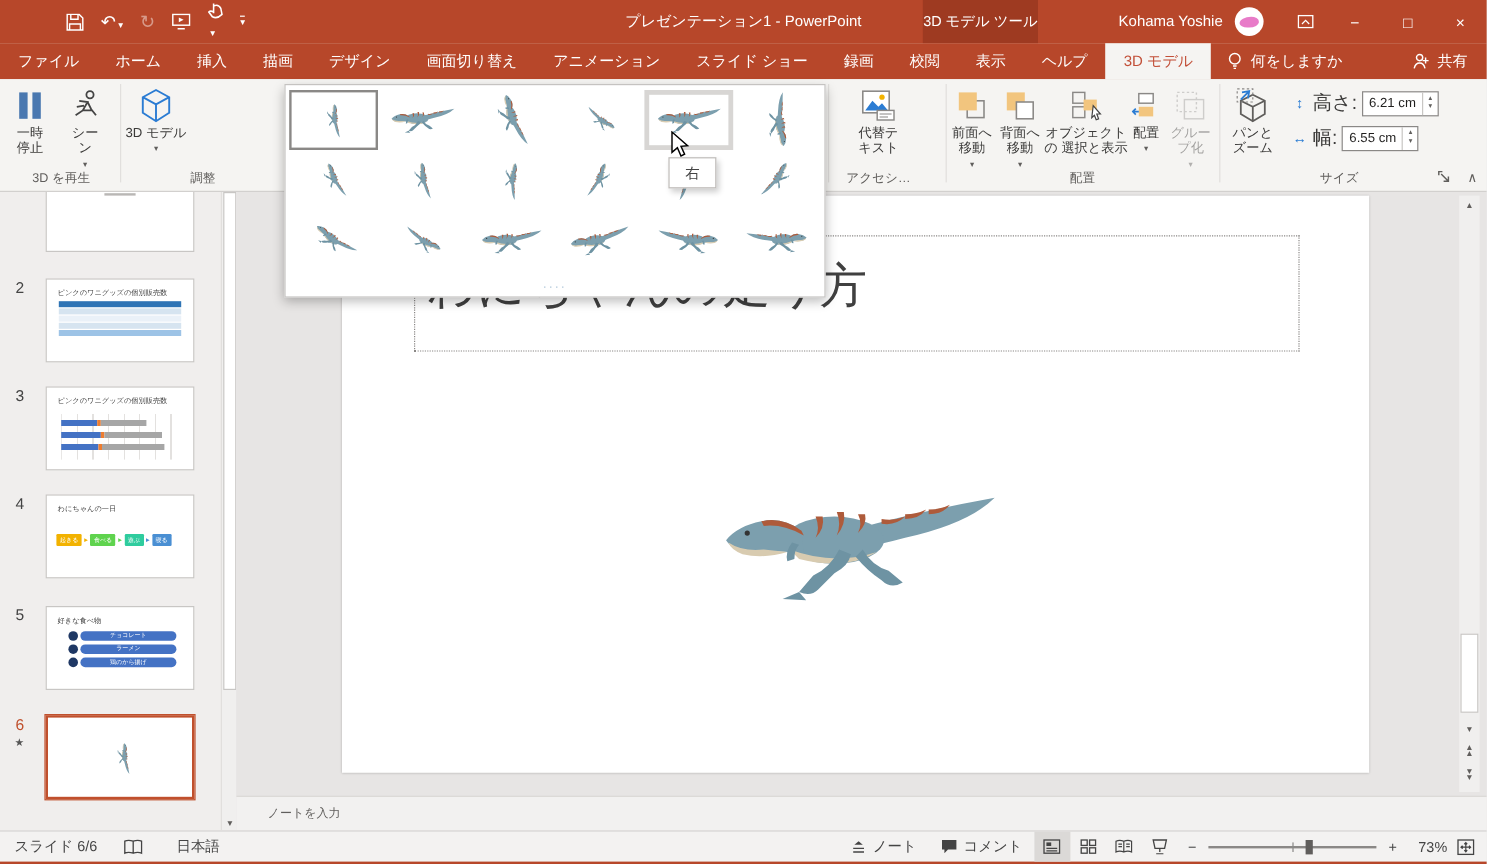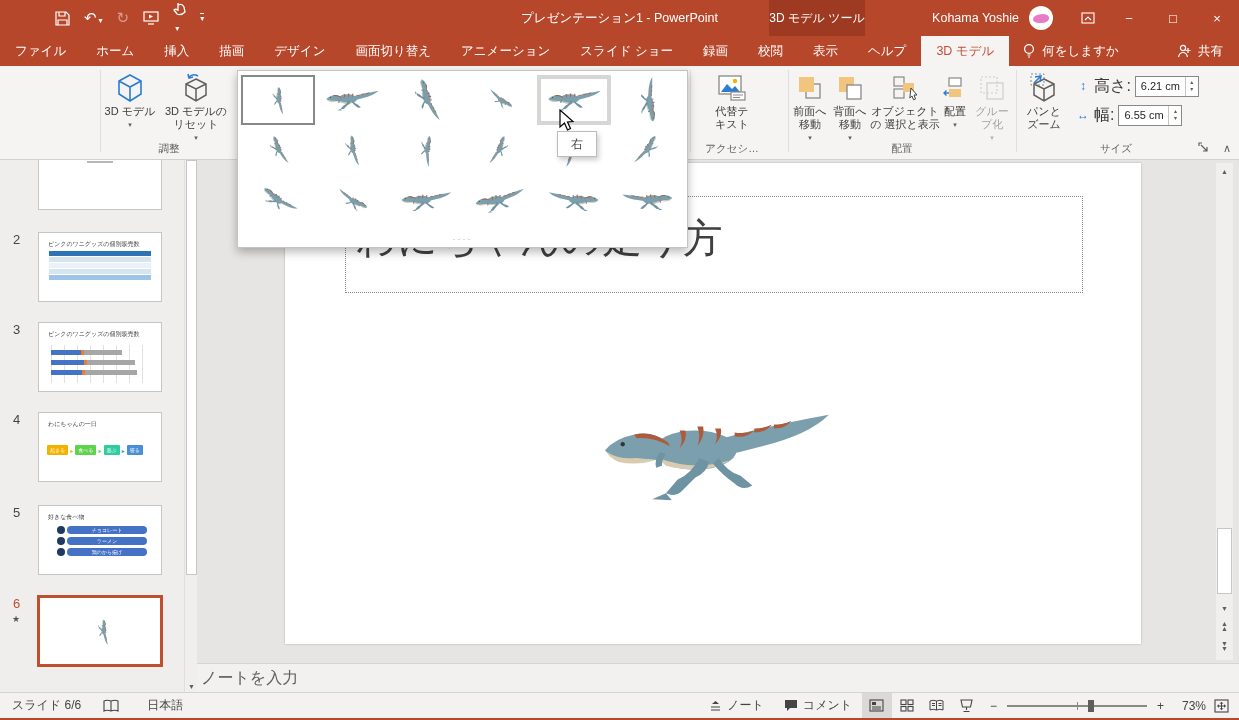--- a/index.html
+++ b/index.html
@@ -95,21 +95,21 @@
   .titleph { position:absolute; left:60px; top:33px; width:738px; height:97px; border:1px dotted #8A8886; }
   .titletext { position:absolute; left:10px; top:14px; font-size:40px; color:#404040; white-space:nowrap; }
   .dino-big { position:absolute; left:312px; top:240px; }
   .vscroll { position:absolute; right:6px; top:3px; width:17px; height:497px; background:#F0EFEE; }
   .varrow { position:absolute; left:0; width:17px; height:17px; display:flex; align-items:center; justify-content:center; font-size:7px; color:#605E5C; }
   .vthumb { position:absolute; left:1px; top:365px; width:15px; height:66px; background:#fff; border:1px solid #C8C6C4; }
   .dbl { position:absolute; left:0; width:17px; text-align:center; font-size:7px; line-height:5px; color:#605E5C; }
 
   
   .notesbar { position:absolute; left:197px; top:663px; width:1042px; height:29px; background:#F2F1F0; border-top:1px solid #D6D4D2; display:flex; align-items:center; }
-  .notesph { margin-left:4px; font-size:16px; color:#605E5C; }
+  .notesph { margin-left:26px; font-size:10px; color:#605E5C; }
   .statusbar { position:absolute; left:0; top:692px; width:1239px; height:28px; background:#F3F2F1; border-top:1px solid #D6D4D2; border-bottom:2px solid #B7472A; display:flex; align-items:center; font-size:12px; color:#444; }
   .statusbar .sl { margin-left:12px; }
   .sbicon { margin-left:22px; display:flex; align-items:center; }
   .sb-right { margin-left:auto; display:flex; align-items:center; height:100%; }
   .sbbtn { display:flex; align-items:center; gap:5px; padding:0 10px; height:100%; }
   .viewbtn { width:30px; height:100%; display:flex; align-items:center; justify-content:center; }
   .viewbtn.active { background:#DBD9D7; }
   .zoomctl { display:flex; align-items:center; margin-left:8px; }
   .ztrack { position:relative; width:140px; height:2px; background:#8A8886; margin:0 10px; }
   .zthumb { position:absolute; left:58%; top:-5px; width:6px; height:12px; background:#605E5C; }
@@ -217,42 +217,55 @@
       <svg class="gi" width="15" height="14" viewBox="0 0 15 14">
           <circle cx="6" cy="4" r="2.6" fill="none" stroke="#fff" stroke-width="1.2"></circle>
           <path d="M1.5 13 q1 -4.5 4.5 -4.5 t4.5 4.5 M11 4 v5 M8.5 6.5 h5" fill="none" stroke="#fff" stroke-width="1.2"></path>
         </svg>
       <span>共有</span>
     </span>
   </div>
 
   <div class="ribbon">
 
+    <div class="rgroup" style="left:2px; width:98px;">
+      <div class="rbody">
+        <div class="btn-big" style="width:46px;">
+          <span class="ic">
+              <span class="pausebars">
+                <i></i>
+                <i></i>
+              </span>
+            </span>
+          <span style="width:26px;">一時停止</span>
+        </div>
+        <div class="btn-big" style="width:46px;">
+          <span class="ic">
+            <svg class="gi" width="26" height="28" viewBox="0 0 26 28">
+                <circle cx="17" cy="5" r="3" fill="none" stroke="#444" stroke-width="1.5"></circle>
+                <path d="M8 10 l7 1 l-4 7 l-6 4 M15 11 l3 6 l4 5 M6 15 l6 -1 M11 18 l8 0" fill="none" stroke="#444" stroke-width="1.5"></path>
+              </svg>
+          </span>
+          <span style="width:26px;">シーン</span>
+            <span class="caret">▾</span>
+        </div>
+      </div>
+      <div class="rlabel">3D を再生</div>
+    </div>
     <div class="gsep" style="left:100px;"></div>
 
     <div class="rgroup" style="left:102px; width:134px;">
       <div class="rbody">
         <div class="btn-big" style="width:56px;">
           <span class="ic">
             <svg class="gi" width="28" height="30" viewBox="0 0 28 30">
                 <path d="M14 2 L25 8 V21 L14 28 L3 21 V8 Z M3 8 L14 14 L25 8 M14 14 V28" fill="none" stroke="#2B7CD3" stroke-width="1.6"></path>
               </svg>
           </span>
           <span>3D モデル</span>
-            <span class="caret">▾</span>
-        </div>
-        <div class="btn-big" style="width:76px;">
-          <span class="ic">
-            <svg class="gi" width="30" height="30" viewBox="0 0 30 30">
-                <path d="M15 6 L25 11 V22 L15 28 L5 22 V11 Z M5 11 L15 16 L25 11 M15 16 V28" fill="none" stroke="#605E5C" stroke-width="1.5"></path>
-                <path d="M8 4 Q12 0 17 3" fill="none" stroke="#2B7CD3" stroke-width="1.6"></path>
-                <path d="M7 1 L8 5 L12 4" fill="none" stroke="#2B7CD3" stroke-width="1.6"></path>
-              </svg>
-          </span>
-          <span style="width:68px;">3D モデルの リセット</span>
             <span class="caret">▾</span>
         </div>
       </div>
       <div class="rlabel">調整</div>
     </div>
     <div class="gsep" style="left:690px;"></div>
 
     <div class="rgroup" style="left:685px; width:94px;">
       <div class="rbody" style="justify-content:center; width:100%;">
         <div class="btn-big" style="width:56px;">

